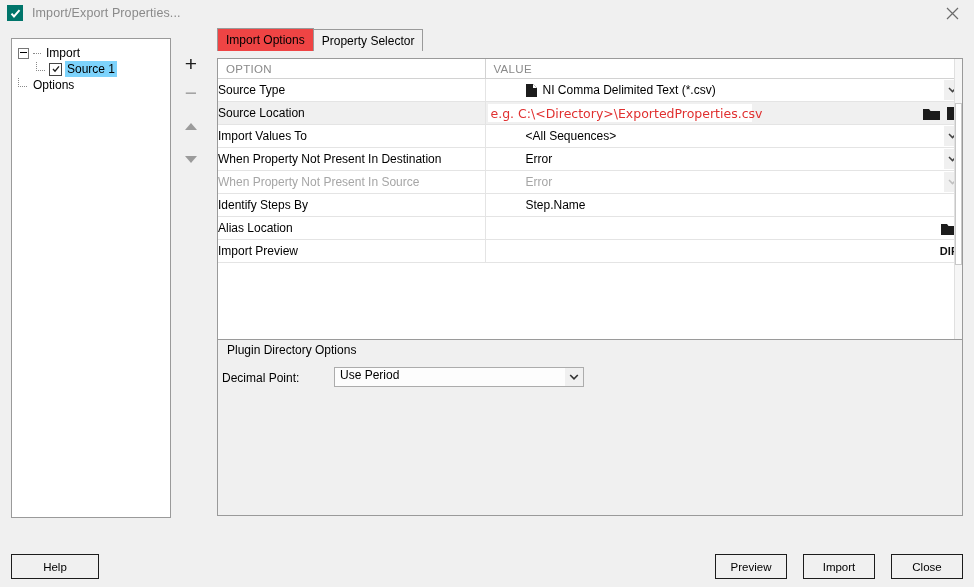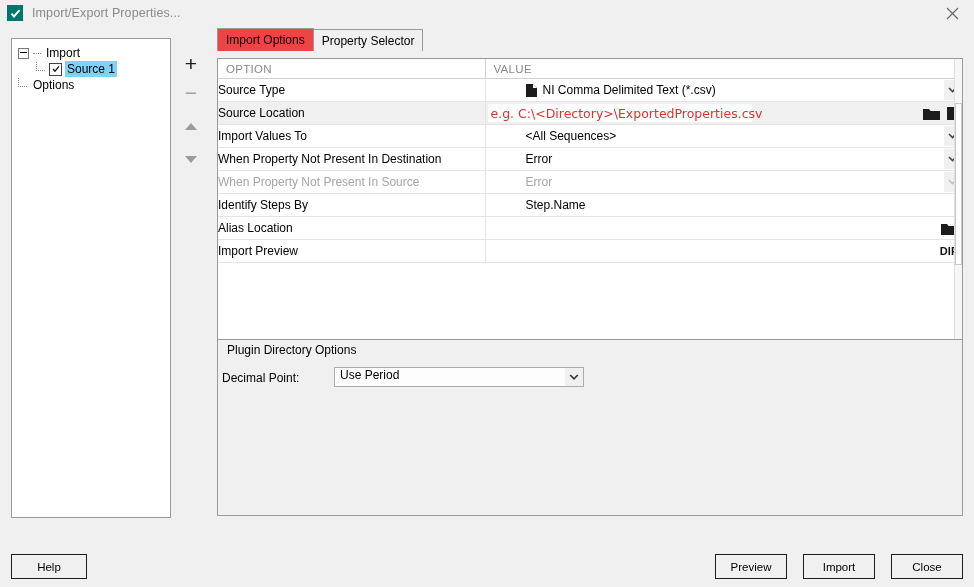--- a/index.html
+++ b/index.html
@@ -373,21 +373,21 @@
     color: #000;
     display: inline-flex;
     align-items: center;
     justify-content: center;
     box-sizing: border-box;
     padding: 0 10px;
   }
   .btn-help {
     position: absolute;
     left: 11px; top: 554px;
-    width: 76px;
+    width: 88px;
   }
   .btn-row {
     position: absolute;
     right: 11px; top: 554px;
     display: flex;
     gap: 16px;
   }
   .btn-row .btn { width: 72px; }
 </style>
 </head>

